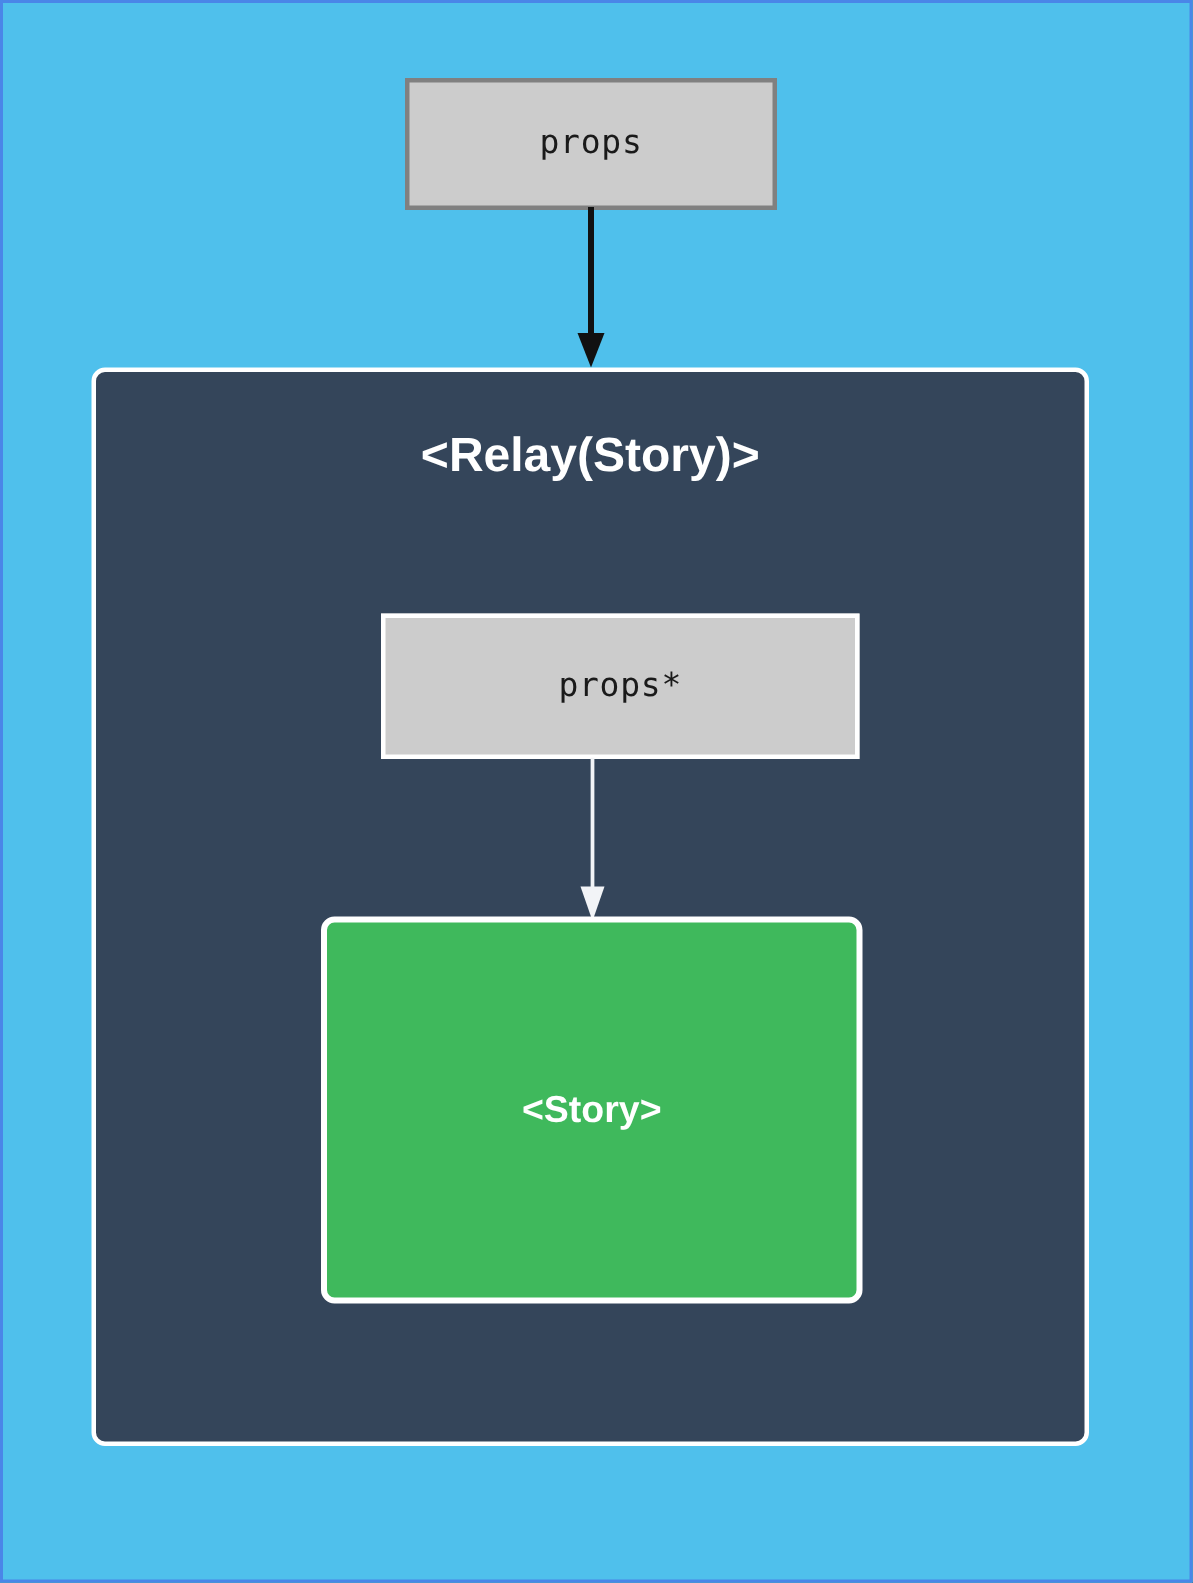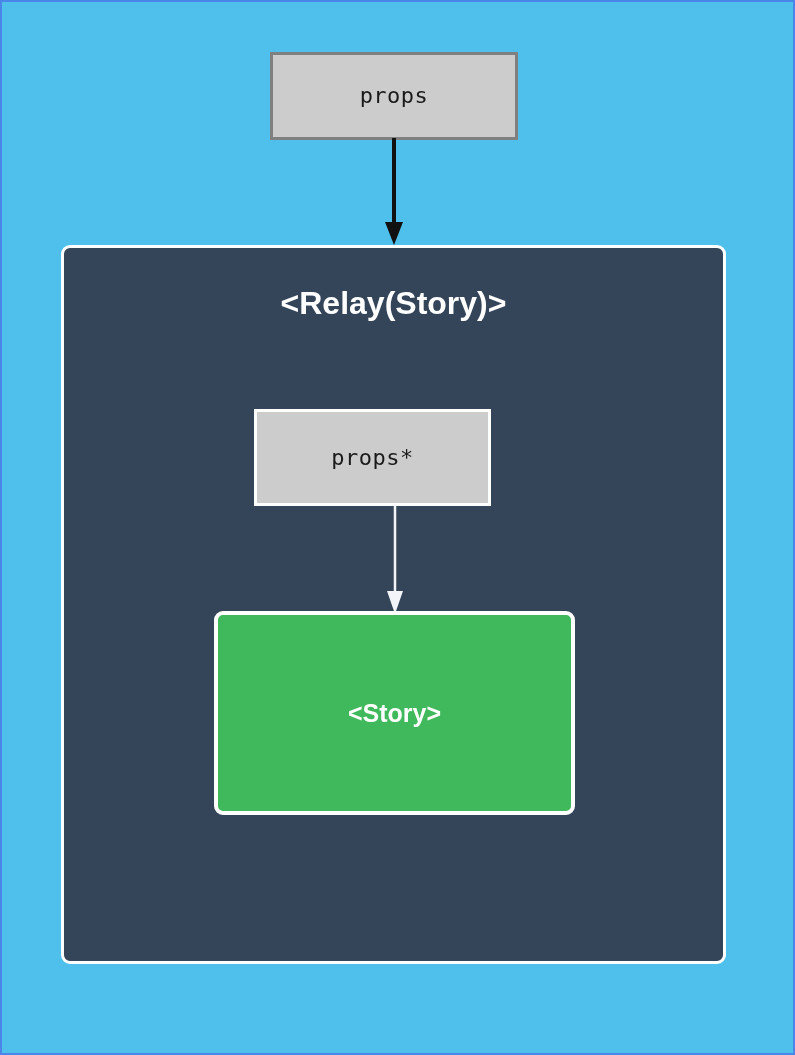--- a/index.html
+++ b/index.html
@@ -87,21 +87,21 @@
     line-height: 1.1;
     white-space: pre;
   }
 
   
   #props-inner-box {
     position: absolute;
     box-sizing: border-box;
     left: 190px;
     top: 161px;
-    width: 237px;
+    width: 319px;
     height: 97px;
     background: #cccccc;
     border: 3px solid #ffffff;
     display: flex;
     align-items: center;
     justify-content: center;
   }
 
   
   #arrow-props-to-story {
@@ -113,21 +113,21 @@
     pointer-events: none;
   }
 
   
   #story-box {
     position: absolute;
     box-sizing: border-box;
     left: 150px;
     top: 363px;
     width: 361px;
-    height: 204px;
+    height: 258px;
     background: #3fb95c;
     border: 4px solid #ffffff;
     border-radius: 9px;
     display: flex;
     align-items: center;
     justify-content: center;
   }
   #story-label {
     font-family: "Liberation Sans", sans-serif;
     font-weight: bold;

